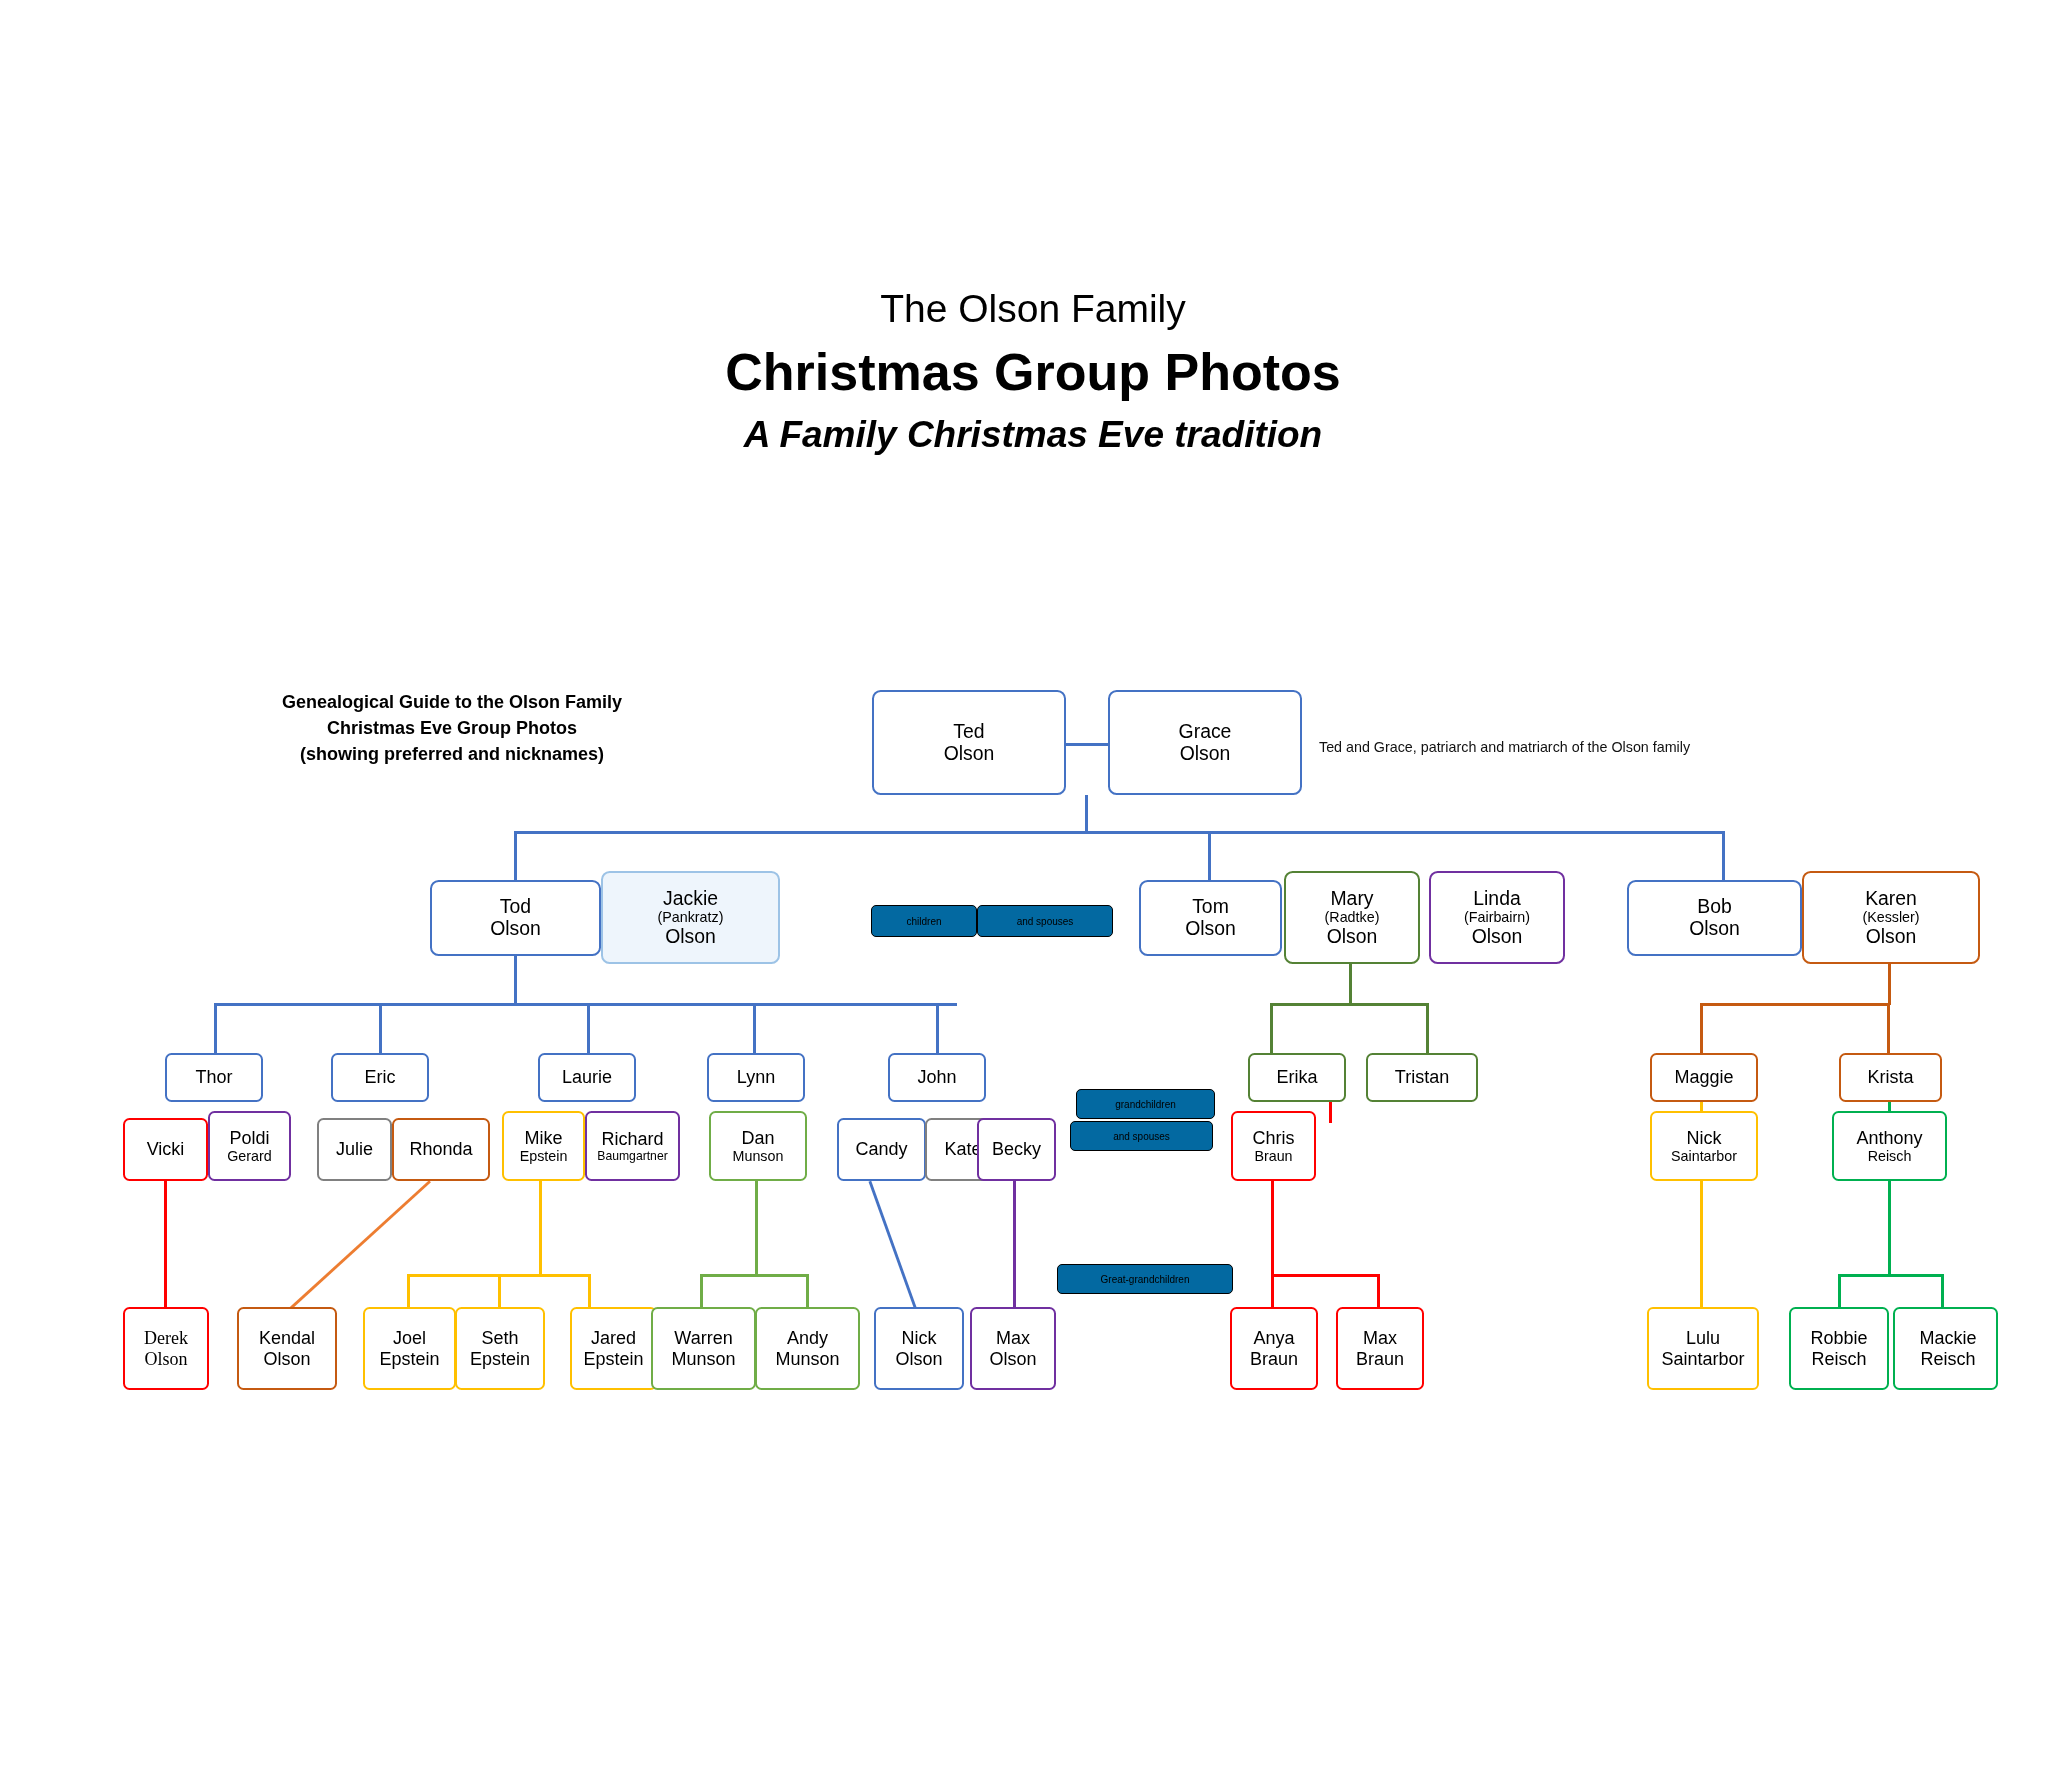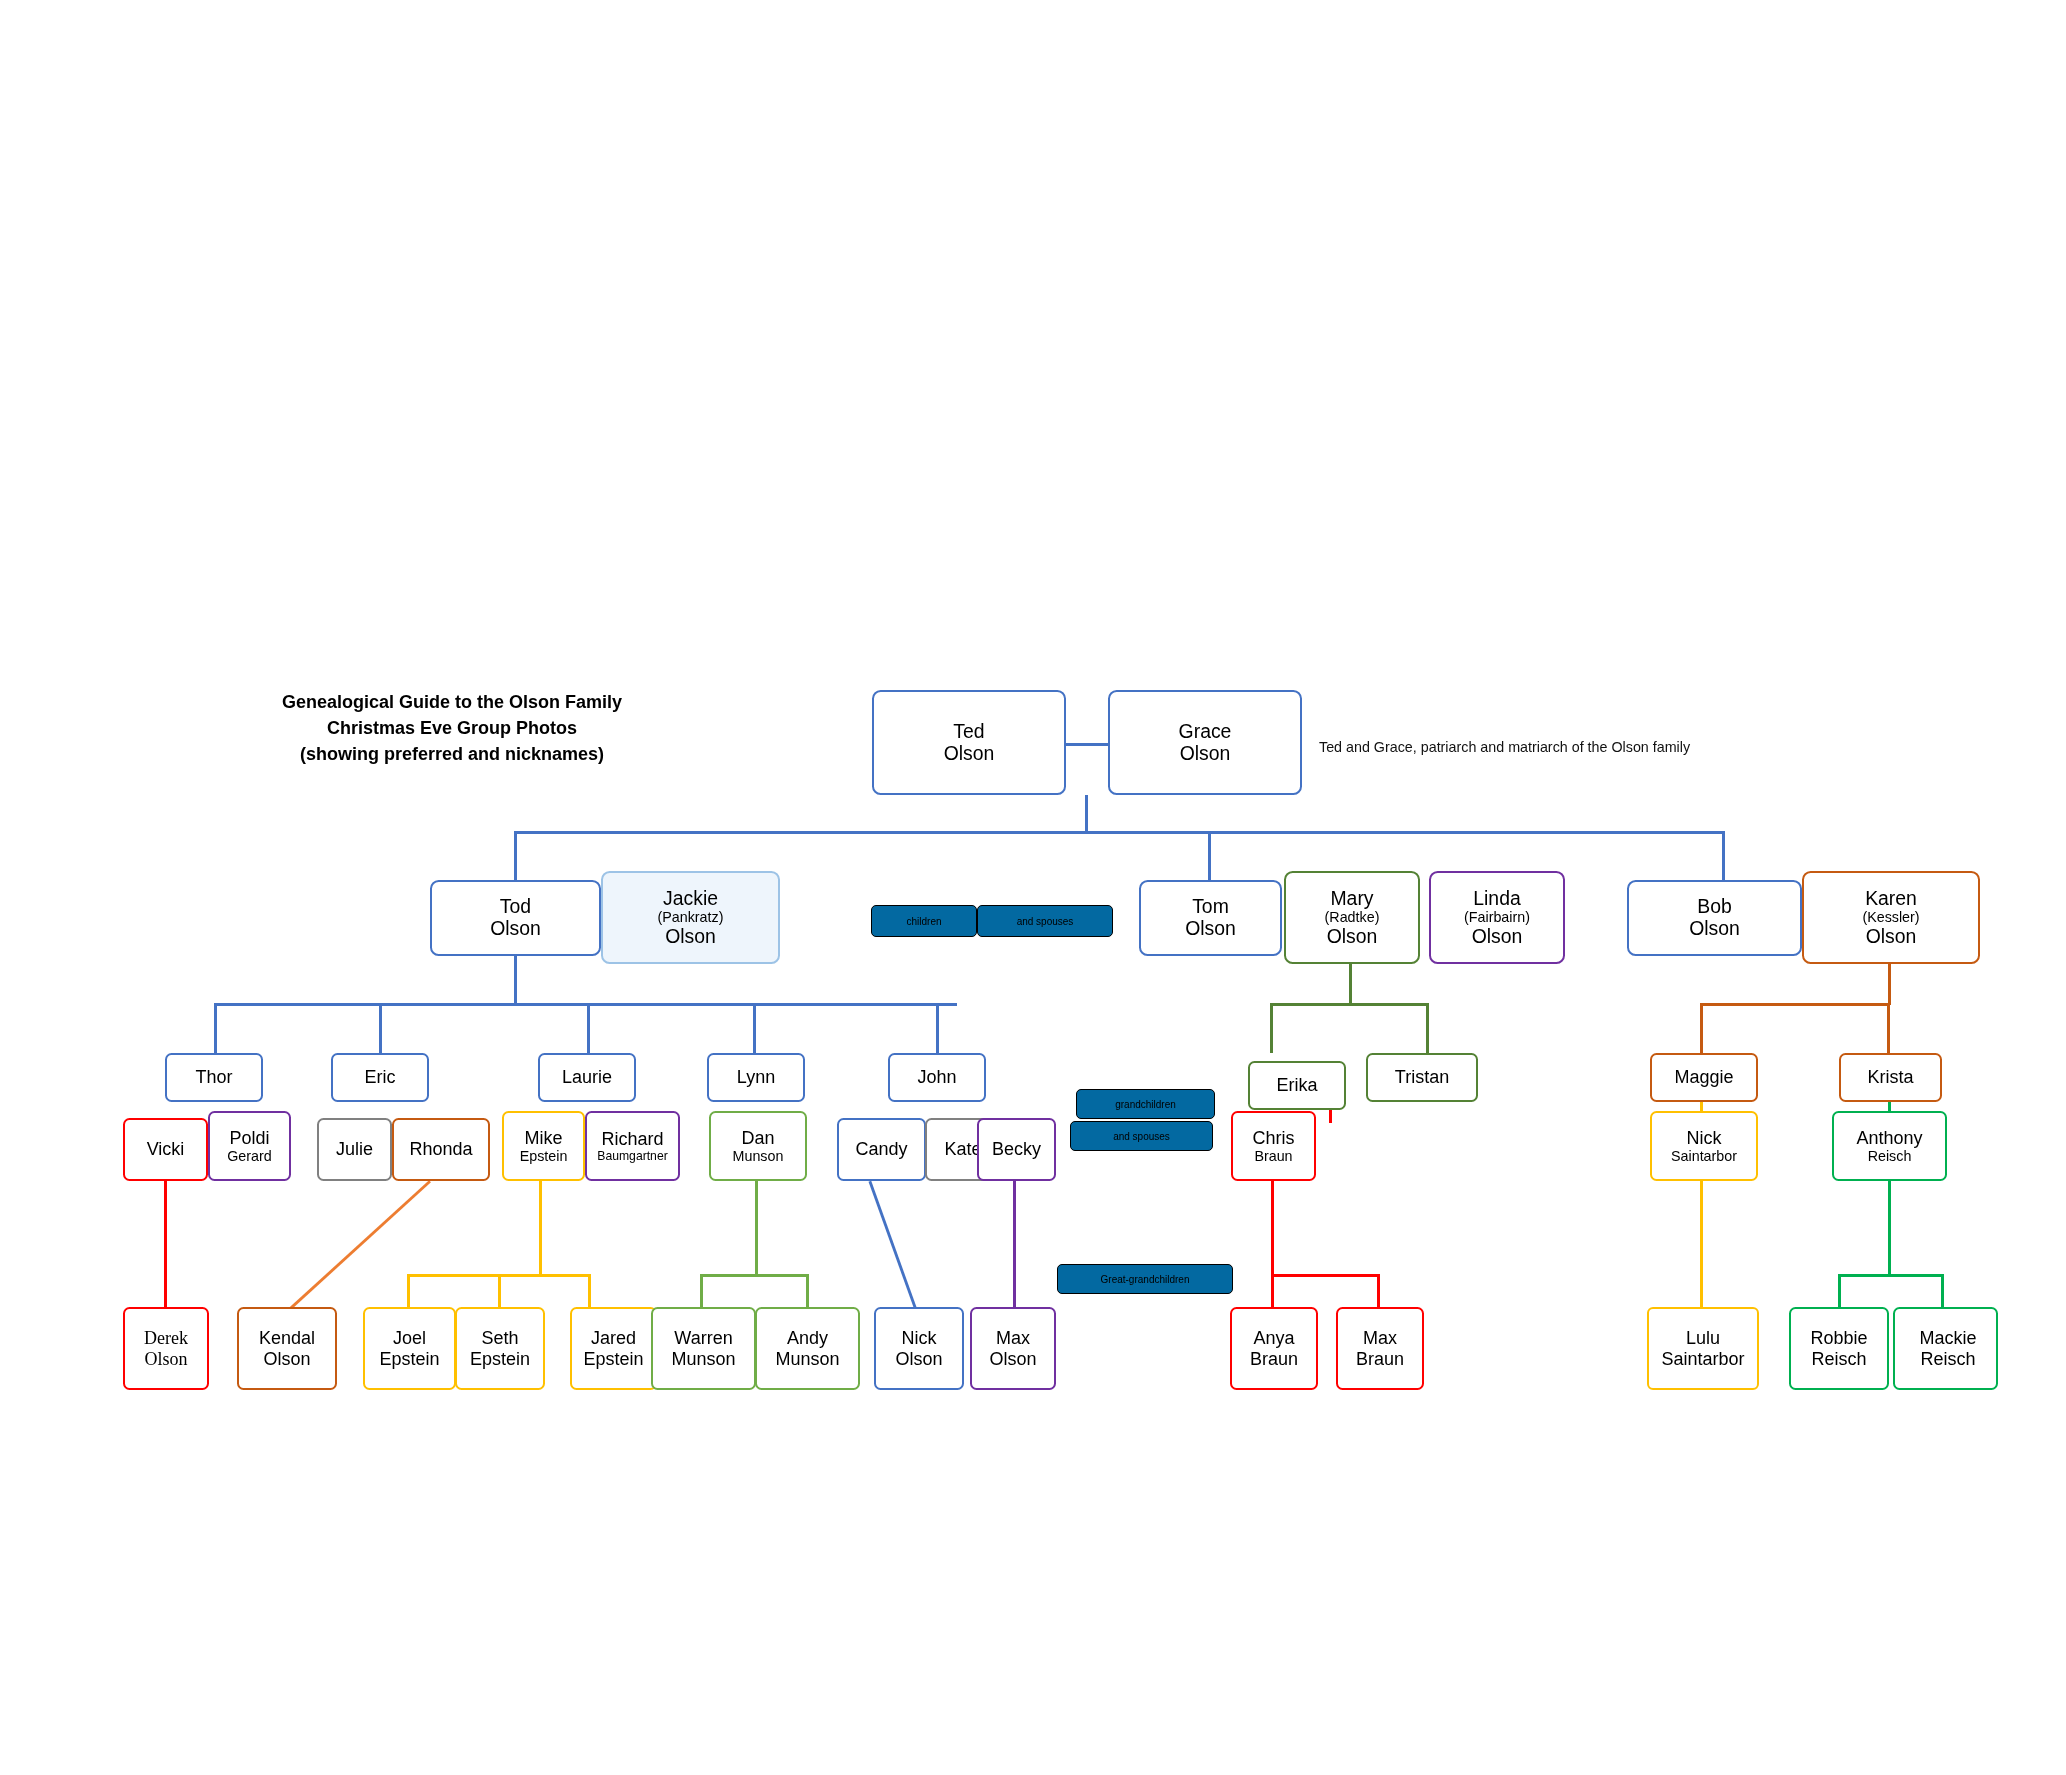--- a/index.html
+++ b/index.html
@@ -27,20 +27,25 @@
           display:flex;align-items:center;justify-content:center;font-size:10px;white-space:nowrap;padding:0 5.7px;}
 
   
   .ln{position:absolute;background:#4472c4;}
 </style>
 </head>
 <body>
 
 <div class="stage">
 
+  <div class="title-block">
+    <div class="t1">The Olson Family</div>
+    <div class="t2">Christmas Group Photos</div>
+    <div class="t3">A Family Christmas Eve tradition</div>
+  </div>
 
   <div class="legend-head">
     <div>Genealogical Guide to the Olson Family</div>
     <div>Christmas Eve Group Photos</div>
     <div>(showing preferred and nicknames)</div>
   </div>
 
   <div class="note" style="left:1319px;top:739px;">Ted and Grace, patriarch and matriarch of the Olson family</div>
 
   <div class="ln" style="left:1065px;top:743px;width:44px;height:2.9px;background:#4472c4;"></div>
@@ -167,21 +172,21 @@
   </div>
   <div class="box small" style="left:538px;top:1053px;width:98px;height:49px;border-color:#4472c4;">
     <div>Laurie</div>
   </div>
   <div class="box small" style="left:707px;top:1053px;width:98px;height:49px;border-color:#4472c4;">
     <div>Lynn</div>
   </div>
   <div class="box small" style="left:888px;top:1053px;width:98px;height:49px;border-color:#4472c4;">
     <div>John</div>
   </div>
-  <div class="box small" style="left:1248px;top:1053px;width:98px;height:49px;border-color:#548235;margin-top:8px;">
+  <div class="box small" style="left:1248px;top:1053px;width:98px;height:49px;border-color:#548235;">
     <div>Erika</div>
   </div>
   <div class="box small" style="left:1366px;top:1053px;width:112px;height:49px;border-color:#548235;">
     <div>Tristan</div>
   </div>
   <div class="box small" style="left:1650px;top:1053px;width:108px;height:49px;border-color:#c55a11;">
     <div>Maggie</div>
   </div>
   <div class="box small" style="left:1839px;top:1053px;width:103px;height:49px;border-color:#c55a11;">
     <div>Krista</div>

